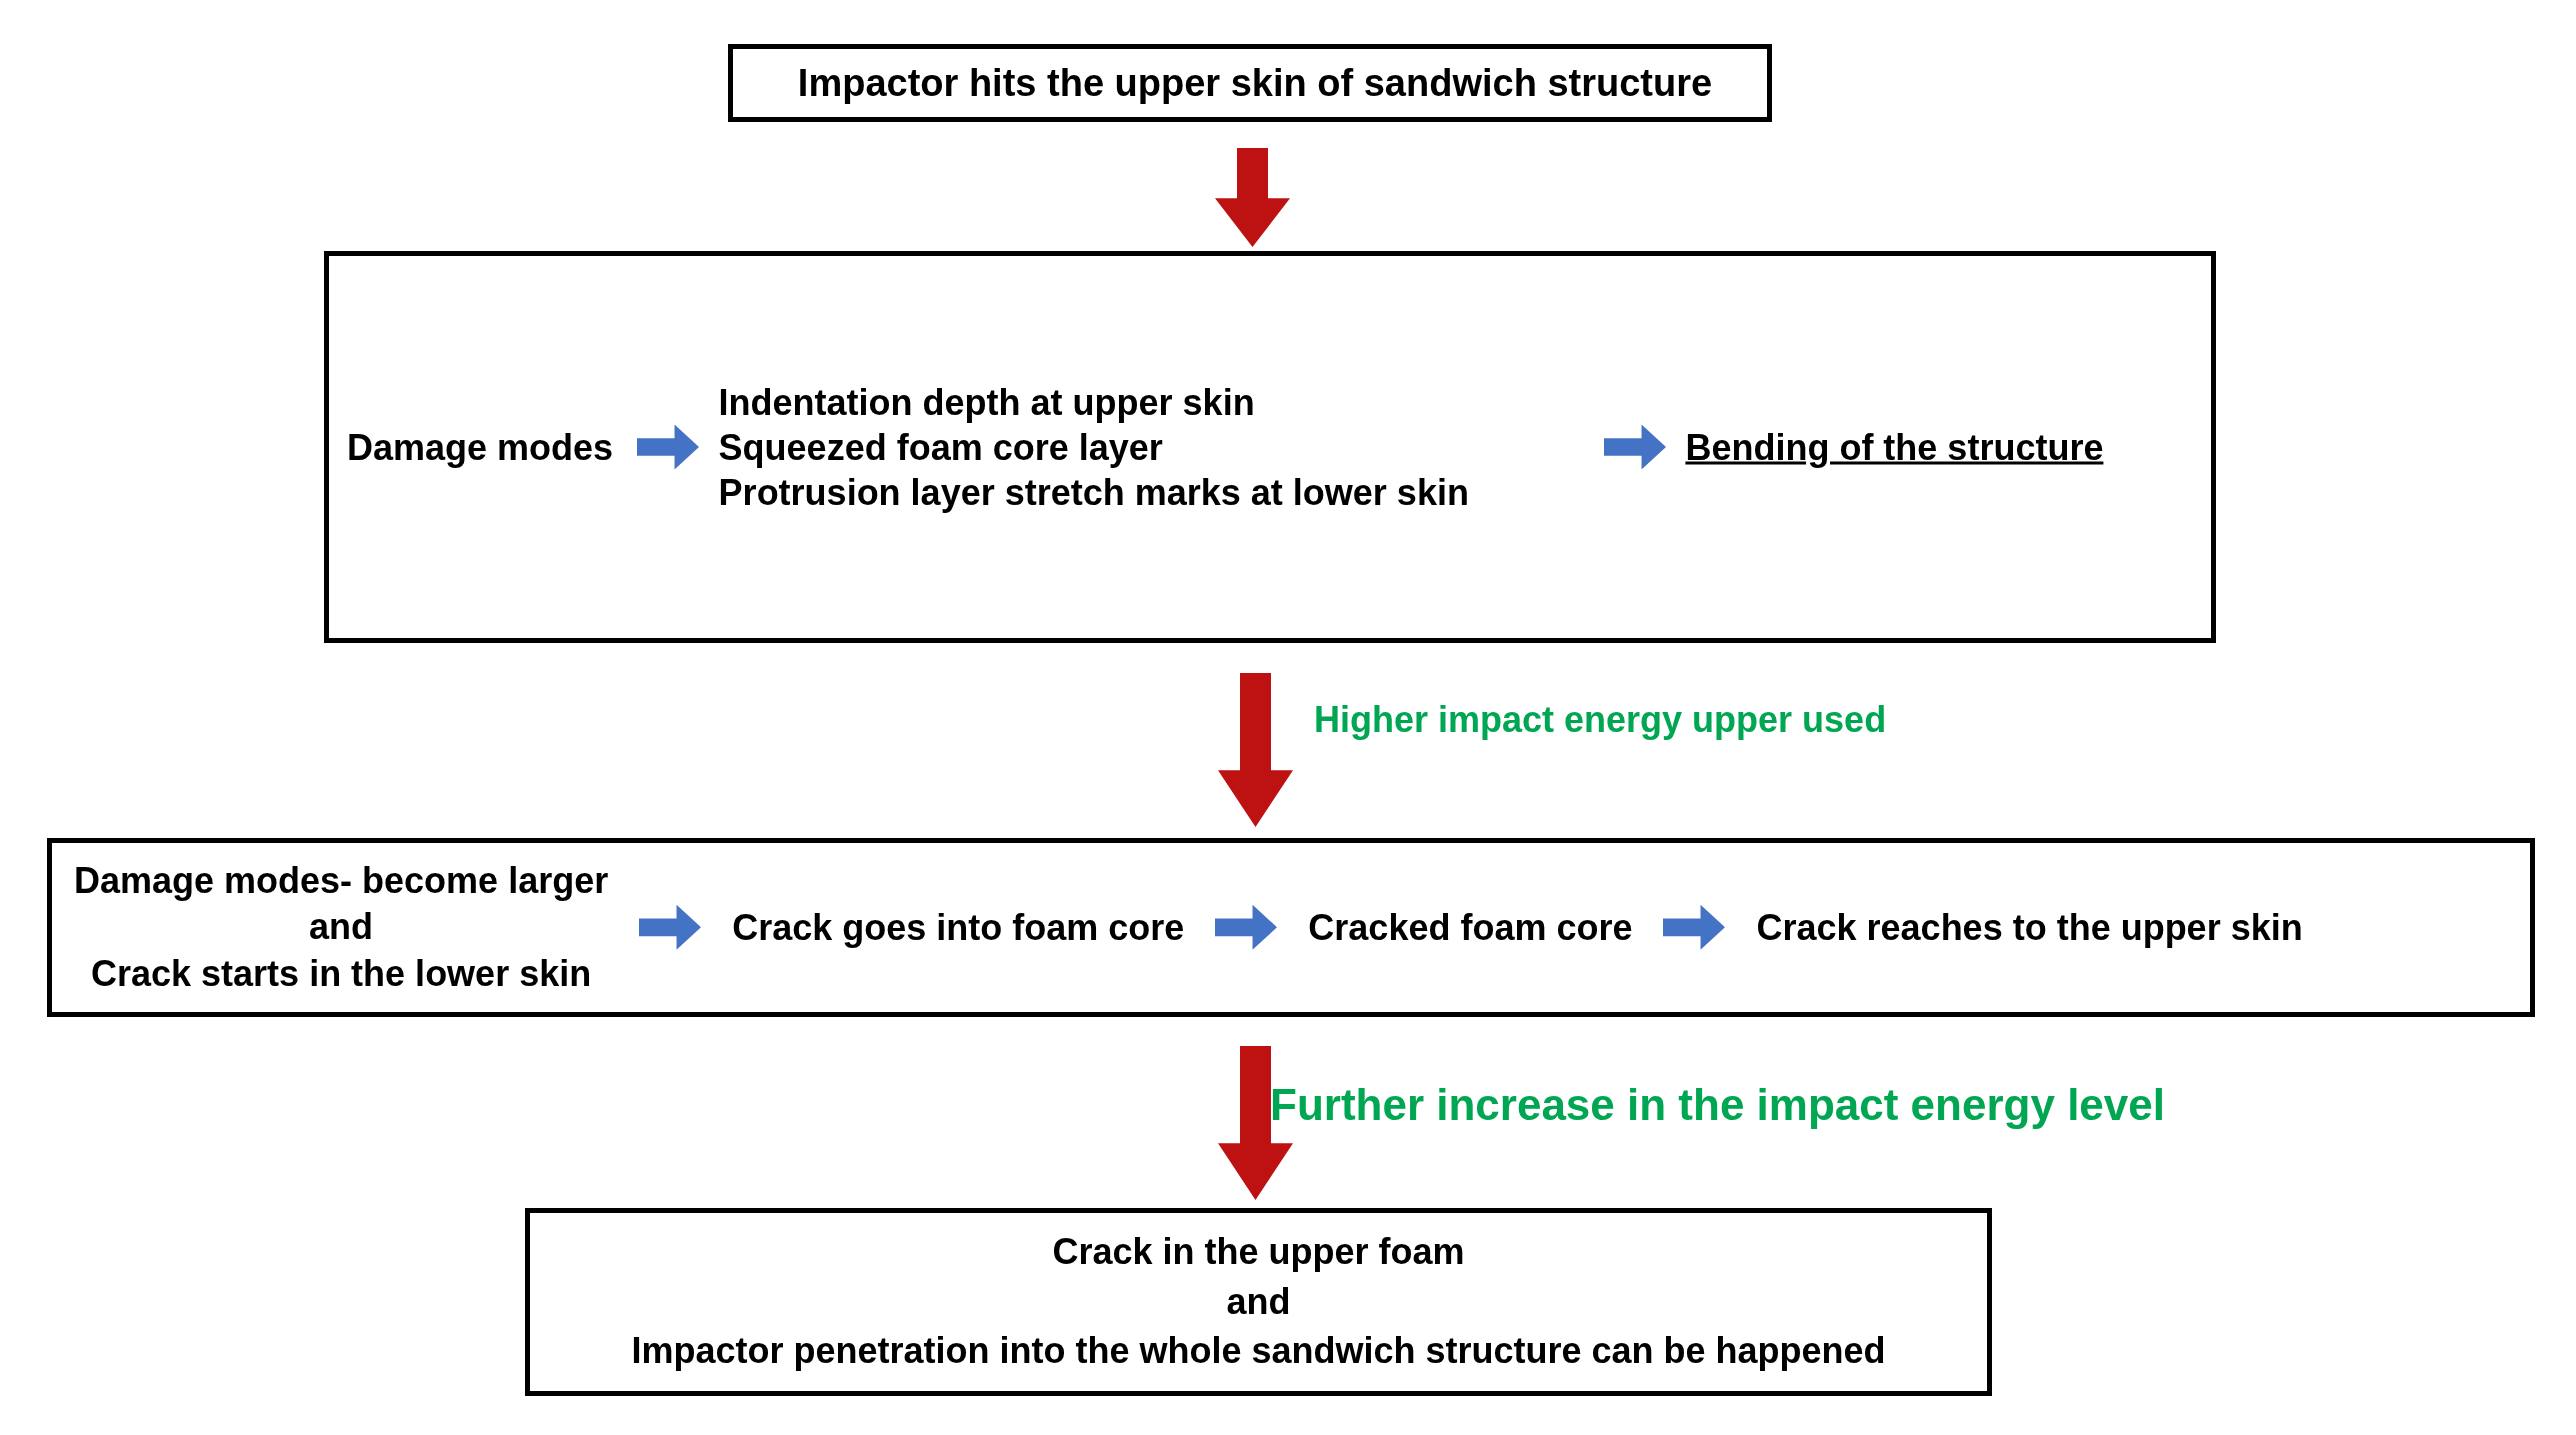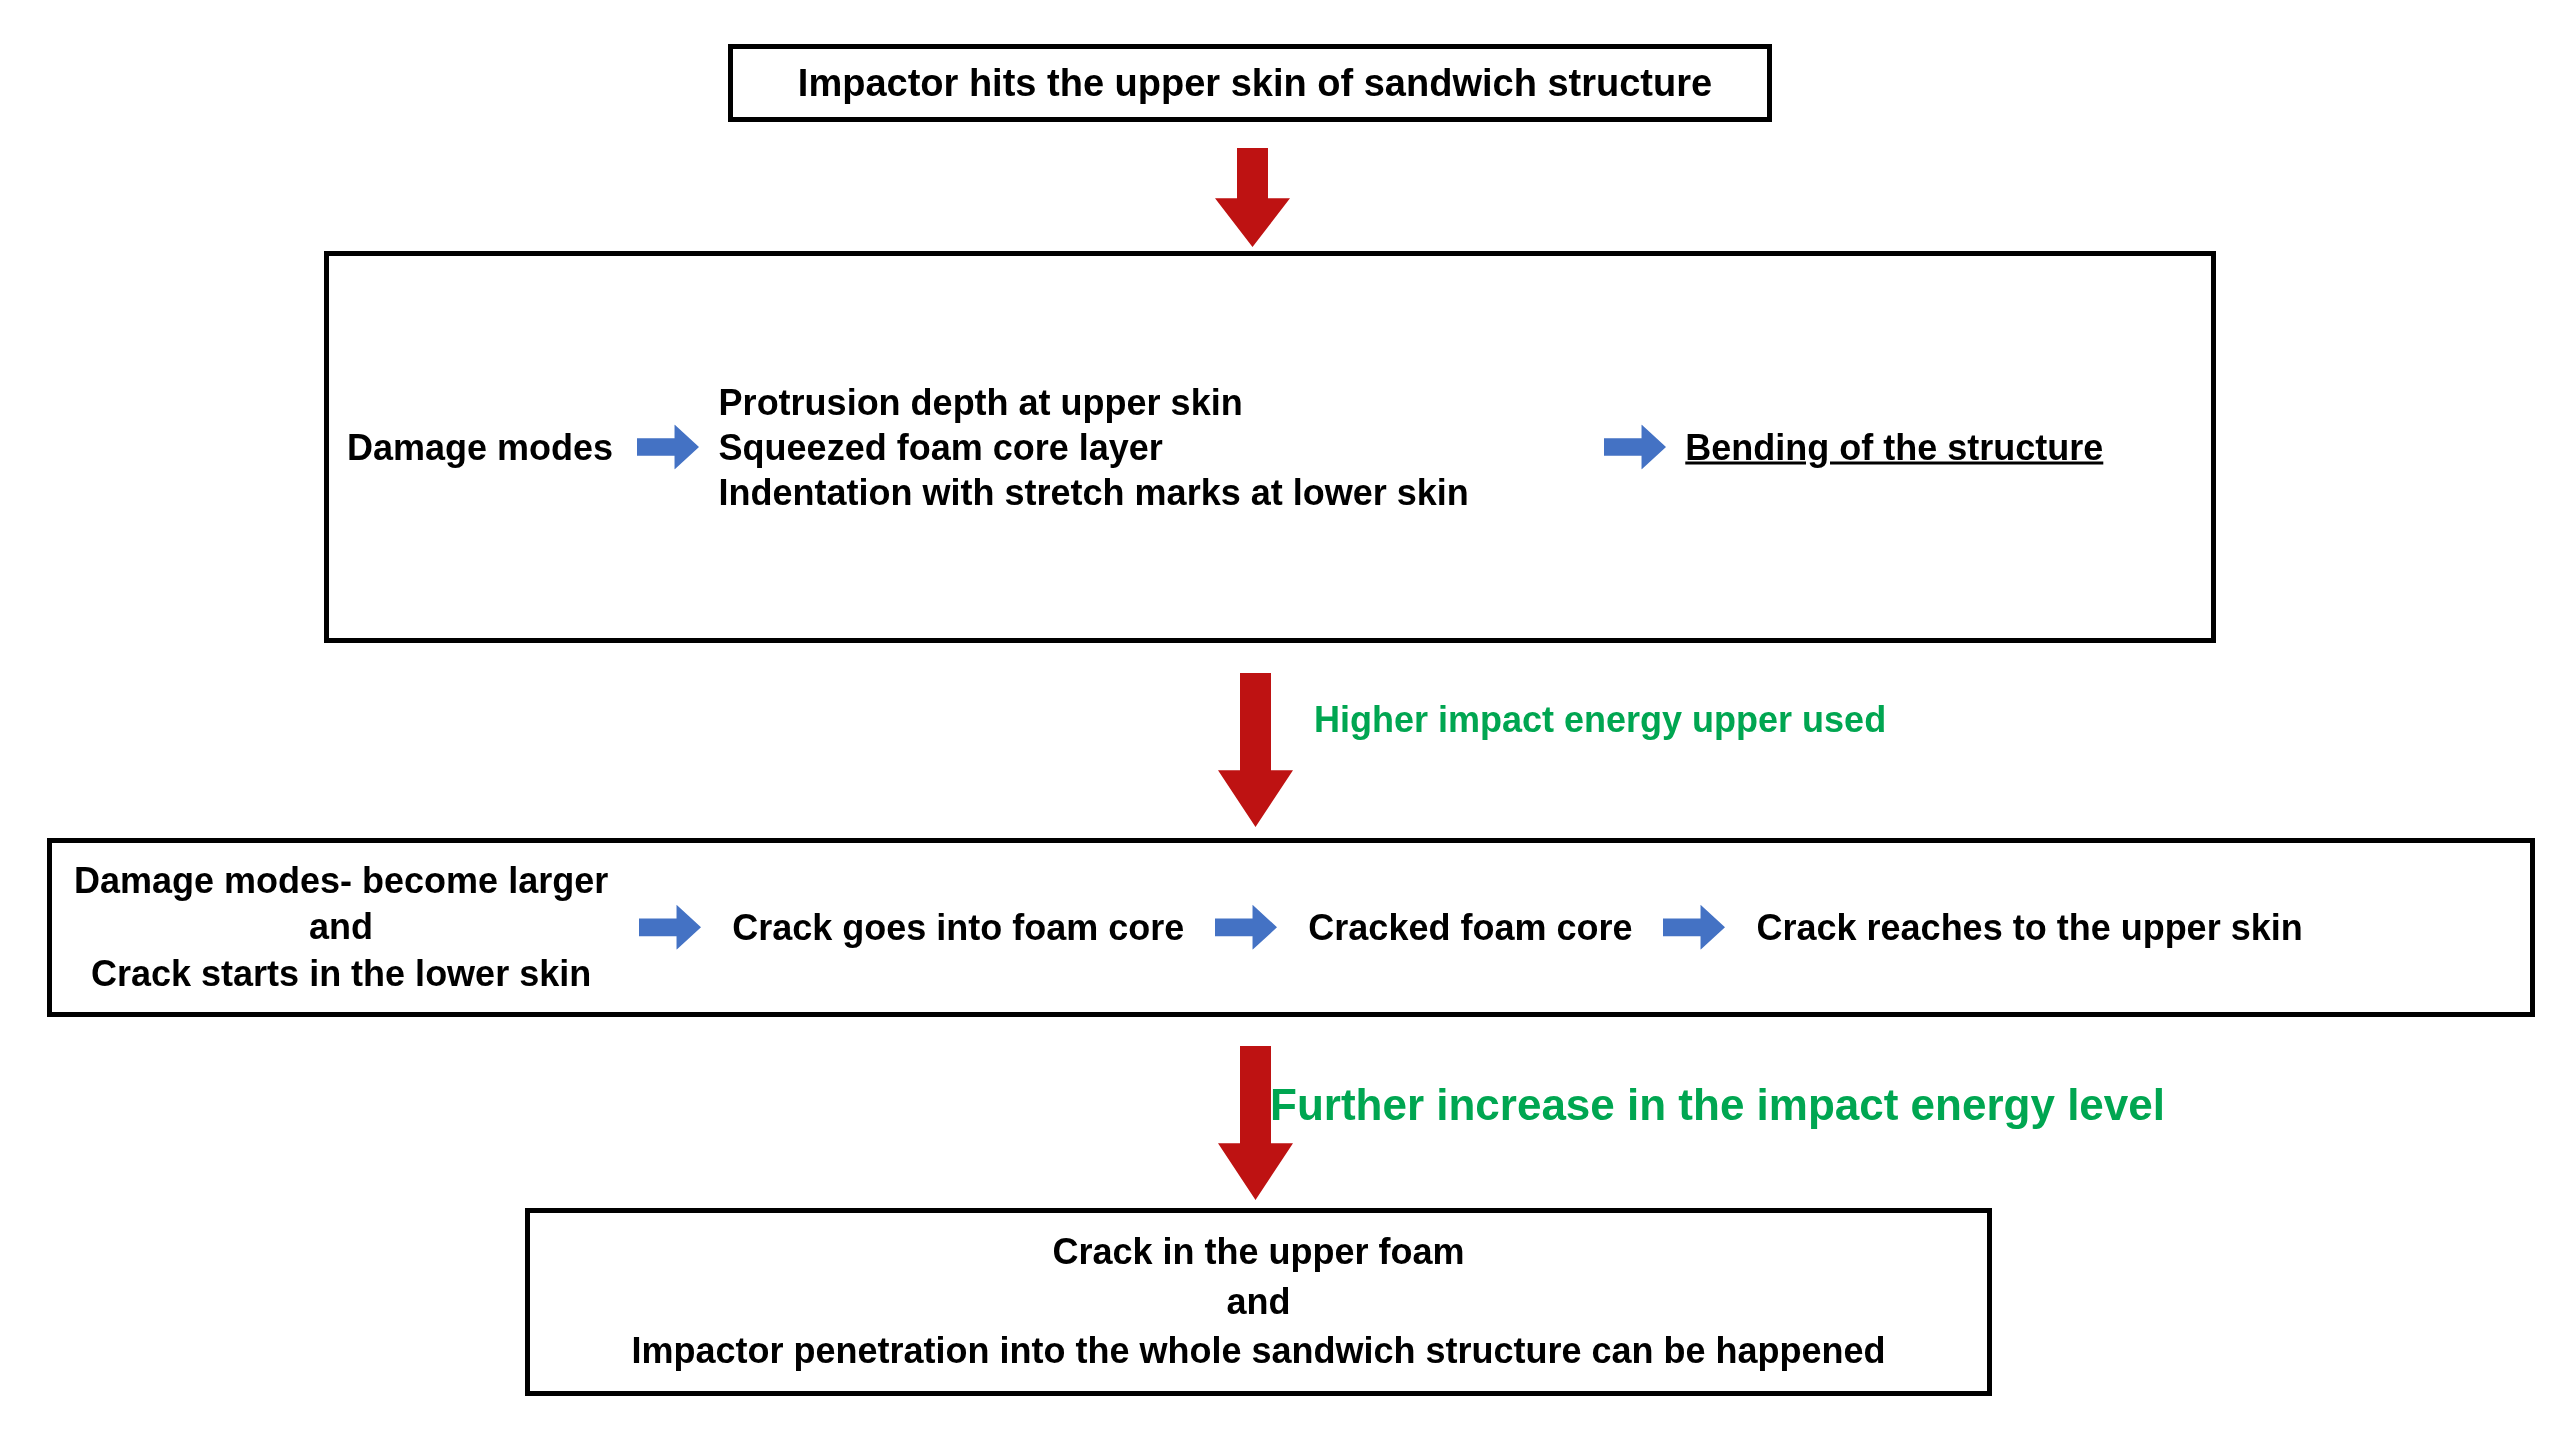--- a/index.html
+++ b/index.html
@@ -180,23 +180,23 @@
 
       <span class="txt" id="box2-label">Damage modes</span>
 
       <span class="blue-arrow">
         <svg viewBox="0 0 76 56" preserveAspectRatio="none" aria-hidden="true">
           <polygon points="0,17 46,17 46,0 76,28 46,56 46,39 0,39" fill="#4472C4"></polygon>
         </svg>
       </span>
 
       <div class="txt" id="box2-modes">
-        <div>Protrusion depth at upper skin</div>
+        <div>Indentation depth at upper skin</div>
         <div>Squeezed foam core layer</div>
-        <div>Indentation with stretch marks at lower skin</div>
+        <div>Protrusion layer stretch marks at lower skin</div>
       </div>
 
       <span class="gap-a"></span>
 
       <span class="blue-arrow">
         <svg viewBox="0 0 76 56" preserveAspectRatio="none" aria-hidden="true">
           <polygon points="0,17 46,17 46,0 76,28 46,56 46,39 0,39" fill="#4472C4"></polygon>
         </svg>
       </span>
 

